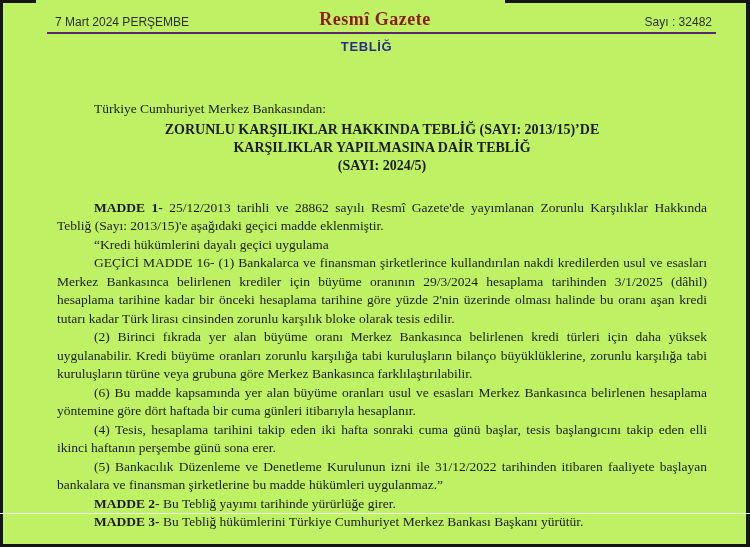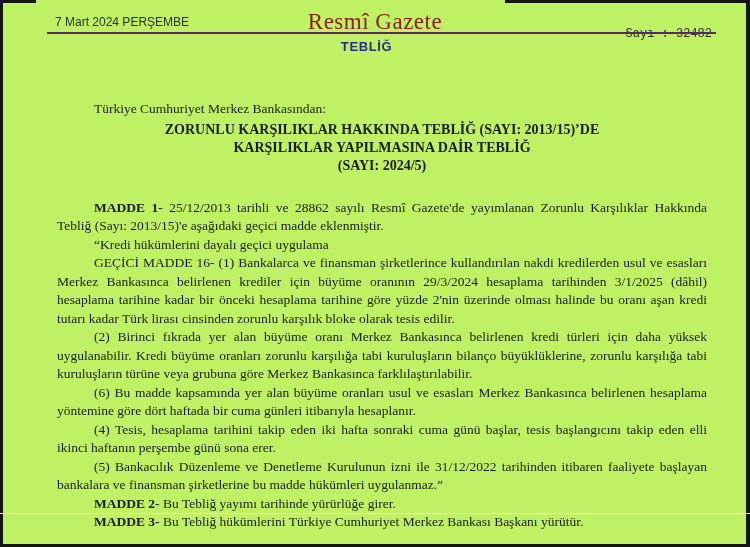--- a/index.html
+++ b/index.html
@@ -16,26 +16,26 @@
   .edge-top-right { position:absolute; left:505px; right:0; top:0; height:3px; background:#151515; }
   .scan-seam { position:absolute; left:0; right:0; top:513px; height:1px; background:#efefee; }
 
   .masthead-row { position:absolute; top:9px; left:0; right:0; height:26px; }
   .pub-date {
     position:absolute; left:55px; top:6px;
     font-family:"Liberation Sans", sans-serif; font-size:12px; color:#2e2e2e;
   }
   .masthead-title {
     position:absolute; left:0; right:0; top:0; text-align:center;
-    font-family:"Liberation Serif", serif; font-weight:normal;
-    font-size:23px; letter-spacing:0.5px; color:#8e1b1b;
+    font-family:"Liberation Serif", serif; font-weight:bold;
+    font-size:18px; letter-spacing:0.5px; color:#8e1b1b;
   }
   .issue-no {
-    position:absolute; right:38px; top:18px;
-    font-family:Liberation Mono, monospace; font-size:12px; color:#2e2e2e;margin-left:13px;
+    position:absolute; right:38px; top:6px;
+    font-family:Liberation Sans, sans-serif; font-size:12px; color:#2e2e2e;margin-left:13px;
   }
   .header-rule {
     position:absolute; top:32px; left:47px; width:669px; height:2px;
     background:#5c2766;
   }
   .section-heading {
     position:absolute; top:39px; left:0; right:17px; text-align:center;
     font-family:"Liberation Sans", sans-serif; font-weight:bold;
     font-size:13px; letter-spacing:0.6px; color:#2b2b8e;
   }

